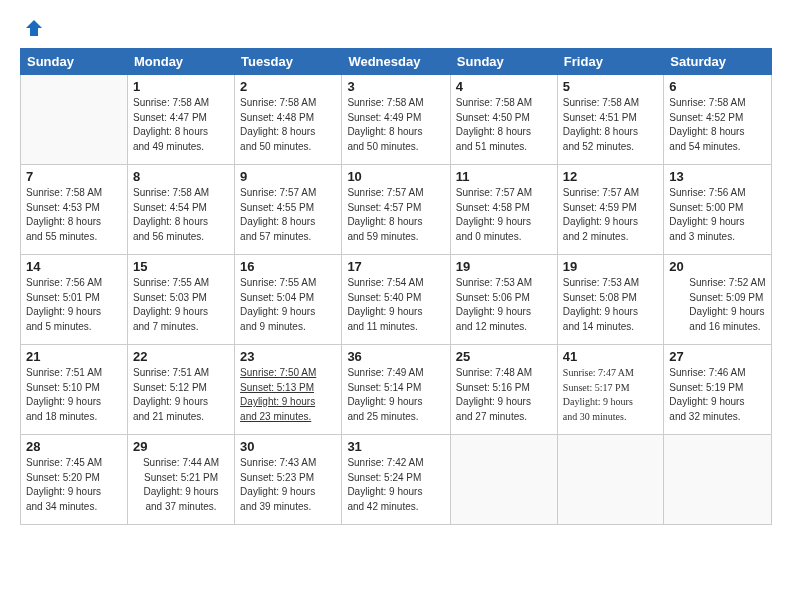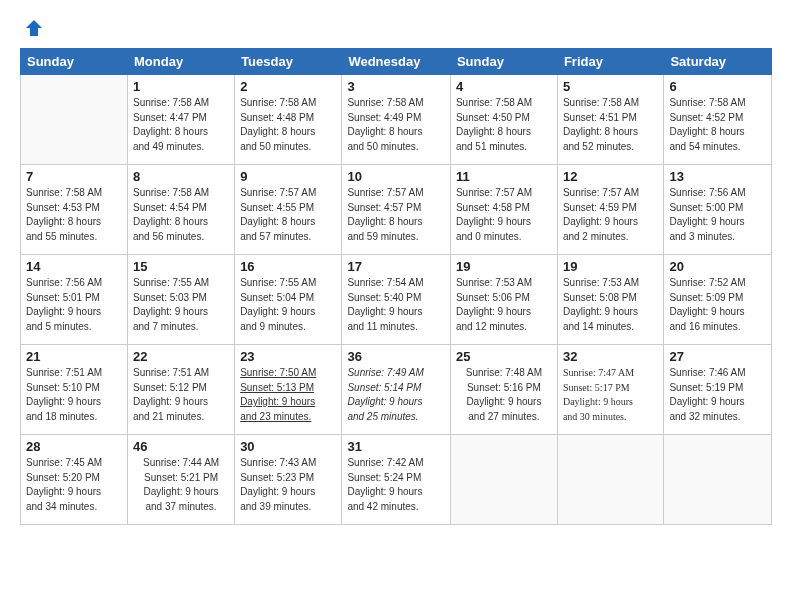--- a/index.html
+++ b/index.html
@@ -268,21 +268,21 @@
           </td>
           <td>
             <span class="day-num">19</span>
             <div class="day-info" style="white-space: pre-line;">Sunrise: 7:53 AM
 Sunset: 5:08 PM
 Daylight: 9 hours
 and 14 minutes.</div>
           </td>
           <td>
             <span class="day-num">20</span>
-            <div class="day-info" style="white-space: pre-line;">Sunrise: 7:52 AM
+            <div class="day-info" style="white-space: pre-line; margin-left: 20px;">Sunrise: 7:52 AM
 Sunset: 5:09 PM
 Daylight: 9 hours
 and 16 minutes.</div>
           </td>
         </tr>
         <tr>
           <td>
             <span class="day-num">21</span>
             <div class="day-info" style="white-space: pre-line;">Sunrise: 7:51 AM
 Sunset: 5:10 PM
@@ -298,34 +298,34 @@
           </td>
           <td>
             <span class="day-num">23</span>
             <div class="day-info" style="white-space: pre-line; text-decoration: underline;">Sunrise: 7:50 AM
 Sunset: 5:13 PM
 Daylight: 9 hours
 and 23 minutes.</div>
           </td>
           <td>
             <span class="day-num">36</span>
-            <div class="day-info" style="white-space: pre-line; font-style: italic;">Sunrise: 7:49 AM
+            <div class="day-info" style="white-space: pre-line;">Sunrise: 7:49 AM
 Sunset: 5:14 PM
 Daylight: 9 hours
 and 25 minutes.</div>
           </td>
           <td>
             <span class="day-num">25</span>
-            <div class="day-info" style="white-space: pre-line; text-align: center;">Sunrise: 7:48 AM
+            <div class="day-info" style="white-space: pre-line;">Sunrise: 7:48 AM
 Sunset: 5:16 PM
 Daylight: 9 hours
 and 27 minutes.</div>
           </td>
           <td>
-            <span class="day-num">32</span>
+            <span class="day-num">41</span>
             <div class="day-info" style="white-space: pre-line; font-family: Liberation Serif, serif;">Sunrise: 7:47 AM
 Sunset: 5:17 PM
 Daylight: 9 hours
 and 30 minutes.</div>
           </td>
           <td>
             <span class="day-num">27</span>
             <div class="day-info" style="white-space: pre-line;">Sunrise: 7:46 AM
 Sunset: 5:19 PM
 Daylight: 9 hours
@@ -334,21 +334,21 @@
         </tr>
         <tr>
           <td>
             <span class="day-num">28</span>
             <div class="day-info" style="white-space: pre-line;">Sunrise: 7:45 AM
 Sunset: 5:20 PM
 Daylight: 9 hours
 and 34 minutes.</div>
           </td>
           <td>
-            <span class="day-num">46</span>
+            <span class="day-num">29</span>
             <div class="day-info" style="white-space: pre-line; text-align: center;">Sunrise: 7:44 AM
 Sunset: 5:21 PM
 Daylight: 9 hours
 and 37 minutes.</div>
           </td>
           <td>
             <span class="day-num">30</span>
             <div class="day-info" style="white-space: pre-line;">Sunrise: 7:43 AM
 Sunset: 5:23 PM
 Daylight: 9 hours

